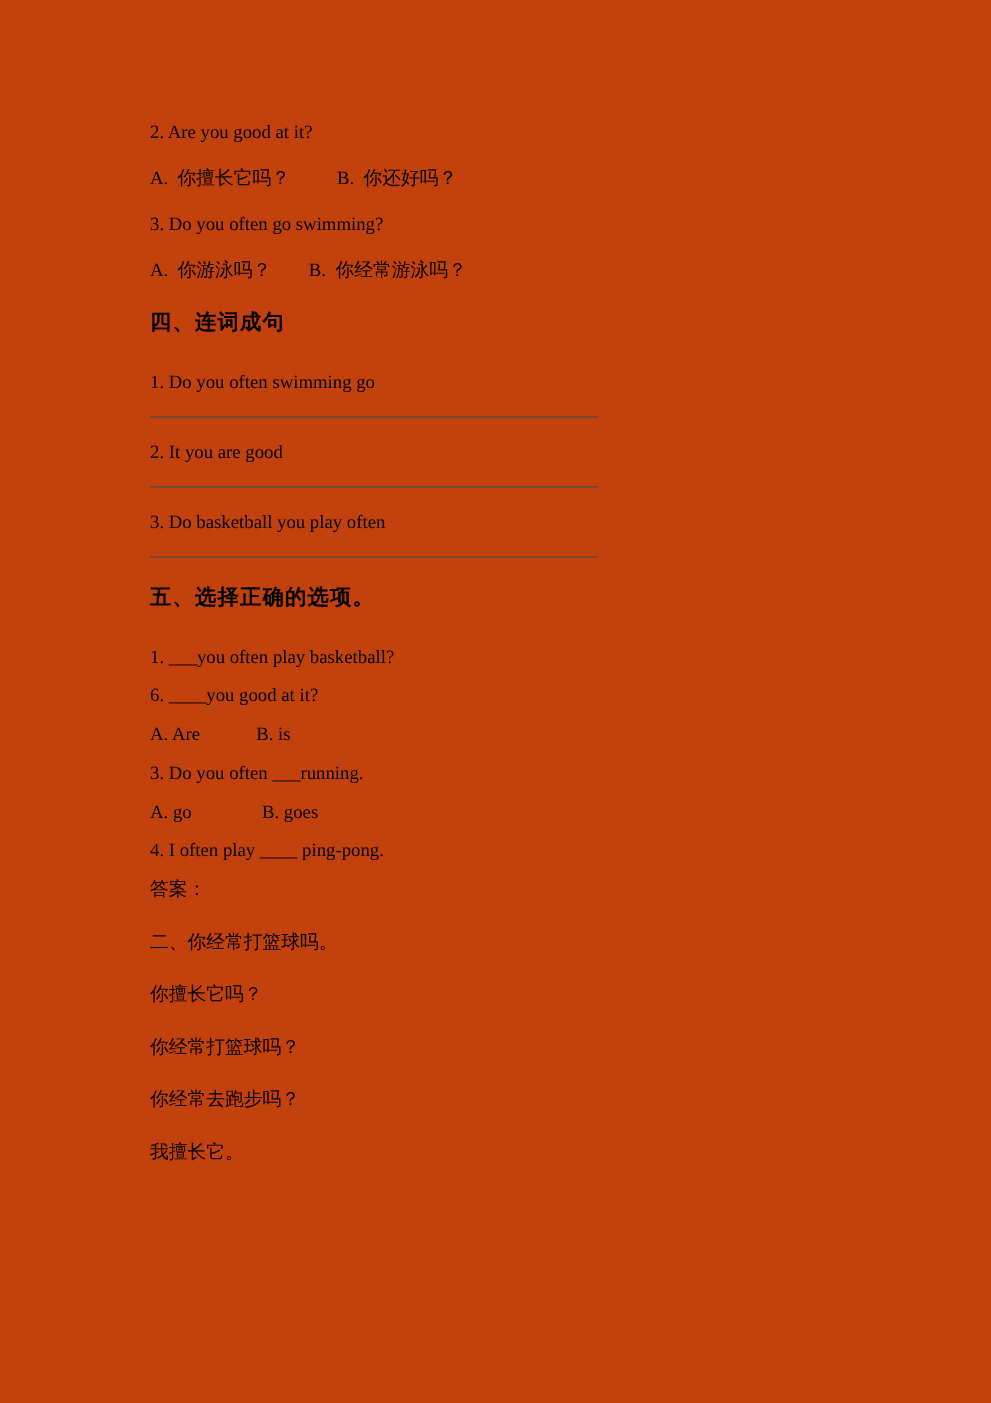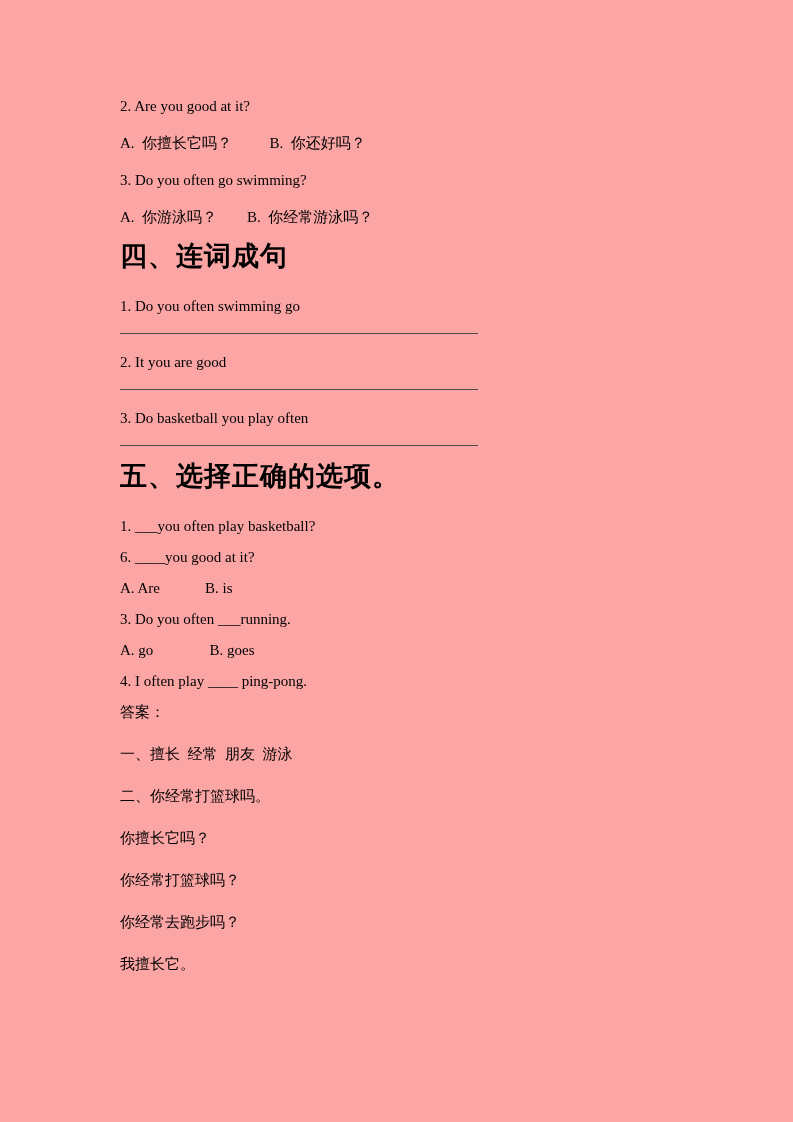--- a/index.html
+++ b/index.html
@@ -4,43 +4,43 @@
 <style>
   html, body {
     margin: 0;
     padding: 0;
     background: #ffffff;
   }
   .page {
     position: relative;
     width: 793px;
     height: 1122px;
-    background: #fca5a5;
+    background: #c2410c;
     box-sizing: border-box;
     padding: 96px 120px 0 120px;
     color: #000000;
     font-family: "Liberation Serif", "DejaVu Serif", serif;
     font-size: 15px;
     overflow: hidden;
   }
   .line {
     margin: 0 0 17px 0;
     line-height: 20px;
     white-space: pre-wrap;
   }
   .sec-mcq .line {
     margin-bottom: 11px;
   }
   .sec-answers .line {
     margin-bottom: 22px;
   }
   .heading {
-    font-family: Liberation Mono, monospace;
+    font-family: Liberation Serif, serif;
     font-weight: bold;
-    font-size: 27px;
+    font-size: 17px;
     line-height: 28px;
     letter-spacing: 1px;
     margin: 14px 0 24px 0;
   }
   .sec-mcq .heading {
     margin-top: 18px;
   }
   .answer-rule {
     width: 358px;
     height: 0;
@@ -75,21 +75,20 @@
     <p class="line">1. ___you often play basketball?</p>
     <p class="line">6. ____you good at it?</p>
     <p class="line">A. Are            B. is</p>
     <p class="line">3. Do you often ___running.</p>
     <p class="line">A. go               B. goes</p>
     <p class="line">4. I often play ____ ping-pong.</p>
   </div>
 
   <div class="sec-answers">
     <p class="line">答案：</p>
-    <p class="line">一、擅长  经常  朋友  游泳</p>
     <p class="line">二、你经常打篮球吗。</p>
     <p class="line">你擅长它吗？</p>
     <p class="line">你经常打篮球吗？</p>
     <p class="line">你经常去跑步吗？</p>
     <p class="line">我擅长它。</p>
   </div>
 
 </div>
 
 </body></html>

